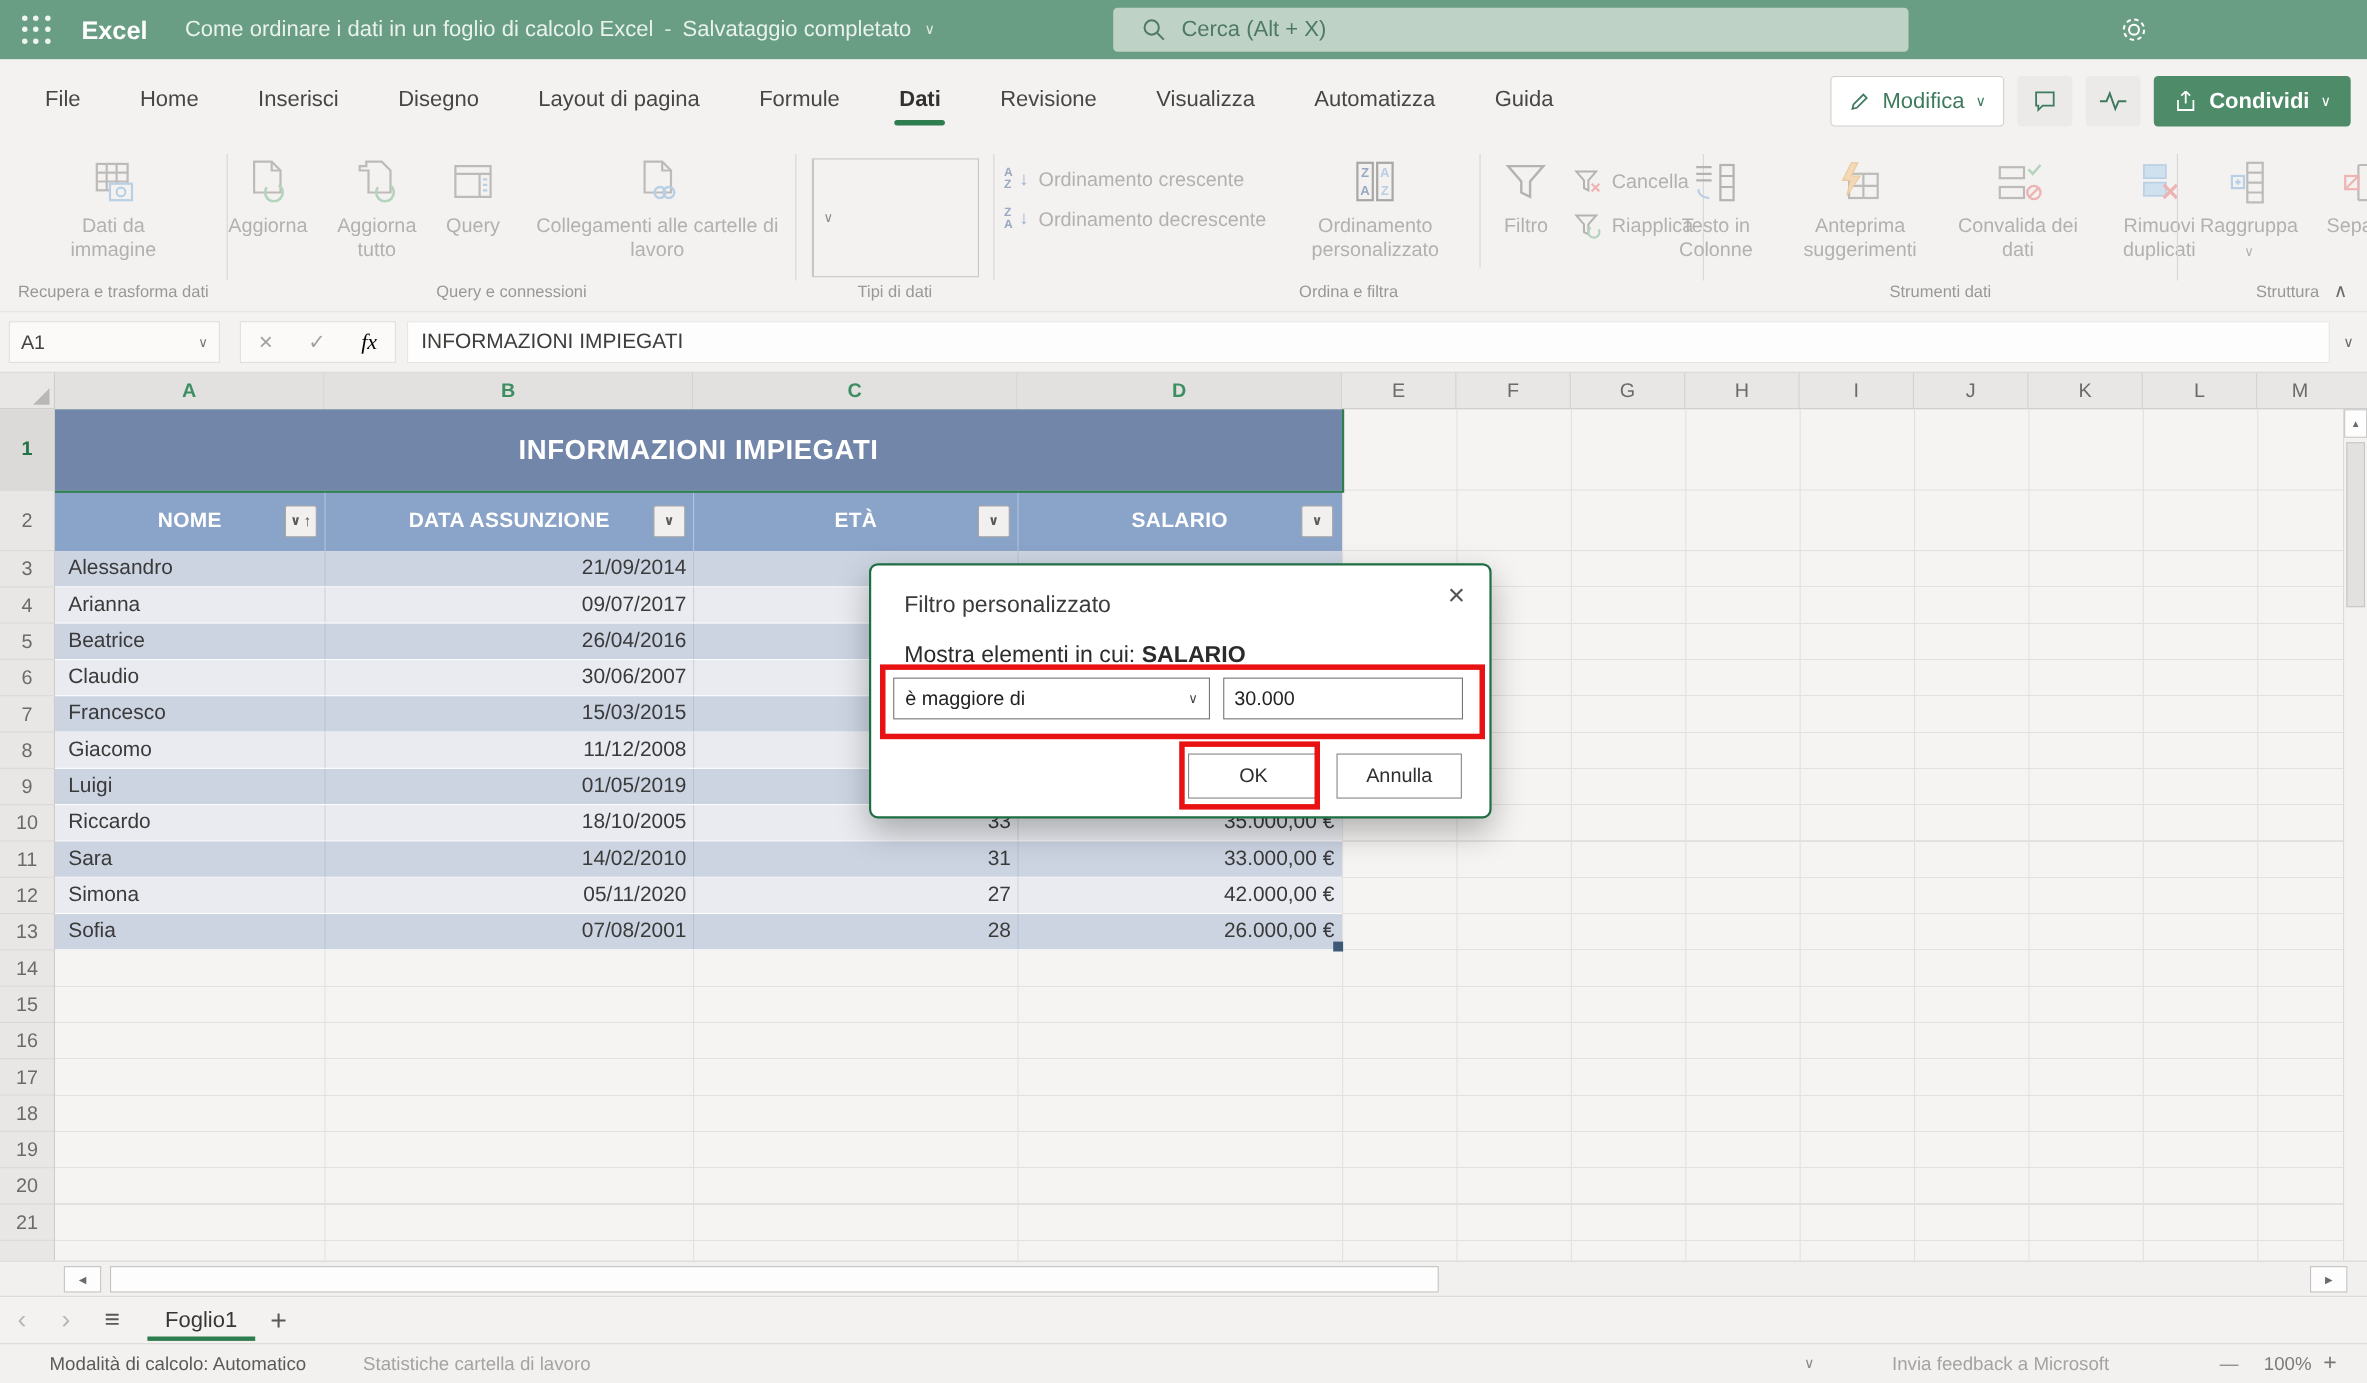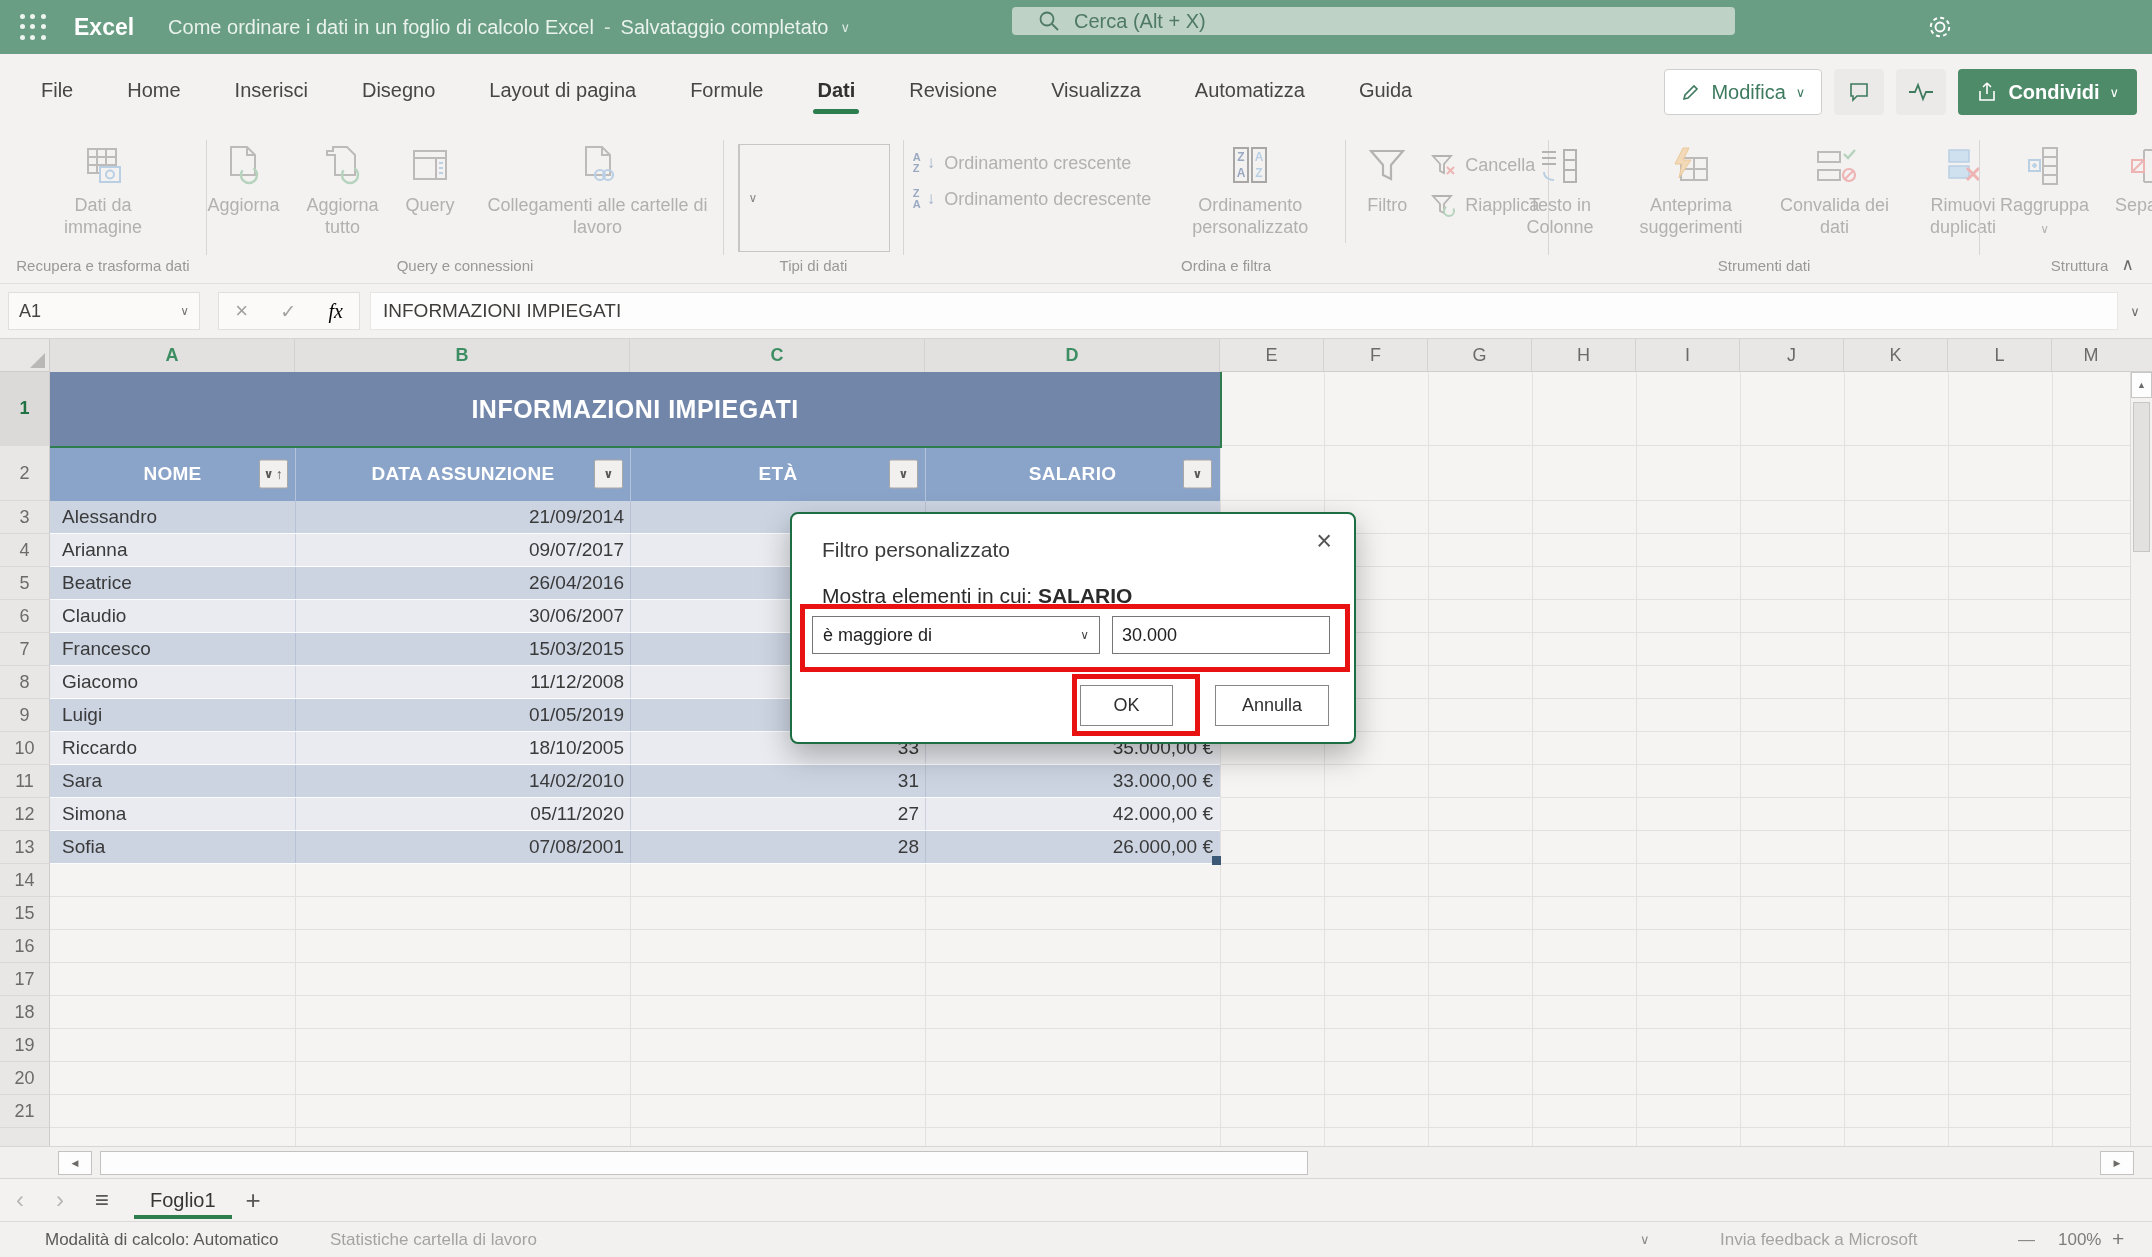--- a/index.html
+++ b/index.html
@@ -10,21 +10,21 @@
   
   .titlebar { position:absolute; top:0; left:0; width:100%; height:54px;
               background:#6a9e84; display:flex; align-items:center; }
   .waffle { width:30px; height:30px; margin-left:18px; display:grid;
             grid-template-columns:repeat(3,1fr); gap:5px; padding:2px; cursor:pointer; }
   .waffle i { width:5px; height:5px; border-radius:50%; background:#eef5f0; }
   .appname { color:#fff; font-size:23px; font-weight:bold; margin-left:26px; }
   .doctitle { color:#e9f2ec; font-size:20px; margin-left:34px; display:flex; align-items:center; gap:10px; white-space:nowrap; }
   .doctitle .sep { opacity:.85; }
   .doctitle .chev { font-size:13px; margin-left:2px; opacity:.9; }
-  .searchbox { position:absolute; left:1012px; top:7px; width:723px; height:28px;
+  .searchbox { position:absolute; left:1012px; top:7px; width:723px; height:40px;
                background:#bfd2c6; border-radius:4px; display:flex; align-items:center; }
   .searchbox svg { margin-left:26px; }
   .searchbox input { border:none; background:transparent; outline:none; margin-left:14px;
                      font-size:20px; color:#3f6e58; width:600px; font-family:inherit; }
   .searchbox input::placeholder { color:#4e7a64; opacity:1; }
   .gearbtn { position:absolute; left:1925px; top:12px; width:34px; height:30px; cursor:pointer; }
 
   
   .tabrow { position:absolute; top:54px; left:0; width:100%; height:76px; background:#f3f2f1;
             display:flex; align-items:center; }
@@ -175,21 +175,21 @@
   .dlg-prompt b { font-weight:bold; }
   .redbox { position:absolute; border:5px solid #e81212; pointer-events:none; z-index:5; }
   .rb1 { left:8px; top:90px; width:550px; height:68px; }
   .rb2 { left:280px; top:160px; width:128px; height:62px; }
   .dlg-select { position:absolute; left:20px; top:102px; width:288px; height:38px; border:1px solid #767674;
                 background:#fff; display:flex; align-items:center; padding:0 10px; font-size:18px;
                 color:#222; cursor:pointer; }
   .dlg-select .chev { margin-left:auto; font-size:12px; color:#444; }
   .dlg-input { position:absolute; left:320px; top:102px; width:218px; height:38px; border:1px solid #767674;
                font-size:18px; color:#222; padding:0 9px; font-family:inherit; outline:none; }
-  .dlg-btn { position:absolute; top:171px; width:93px; height:41px; background:#fff; border:1px solid #868686;
+  .dlg-btn { position:absolute; top:171px; width:119px; height:41px; background:#fff; border:1px solid #868686;
              font-size:18px; color:#2f2f2f; display:flex; align-items:center; justify-content:center; cursor:pointer; }
   .btn-ok { left:288px; }
   .btn-cancel { left:423px; width:114px; }
 
   svg { display:block; }
 </style>
 </head>
 <body>
 
 <div class="titlebar">

